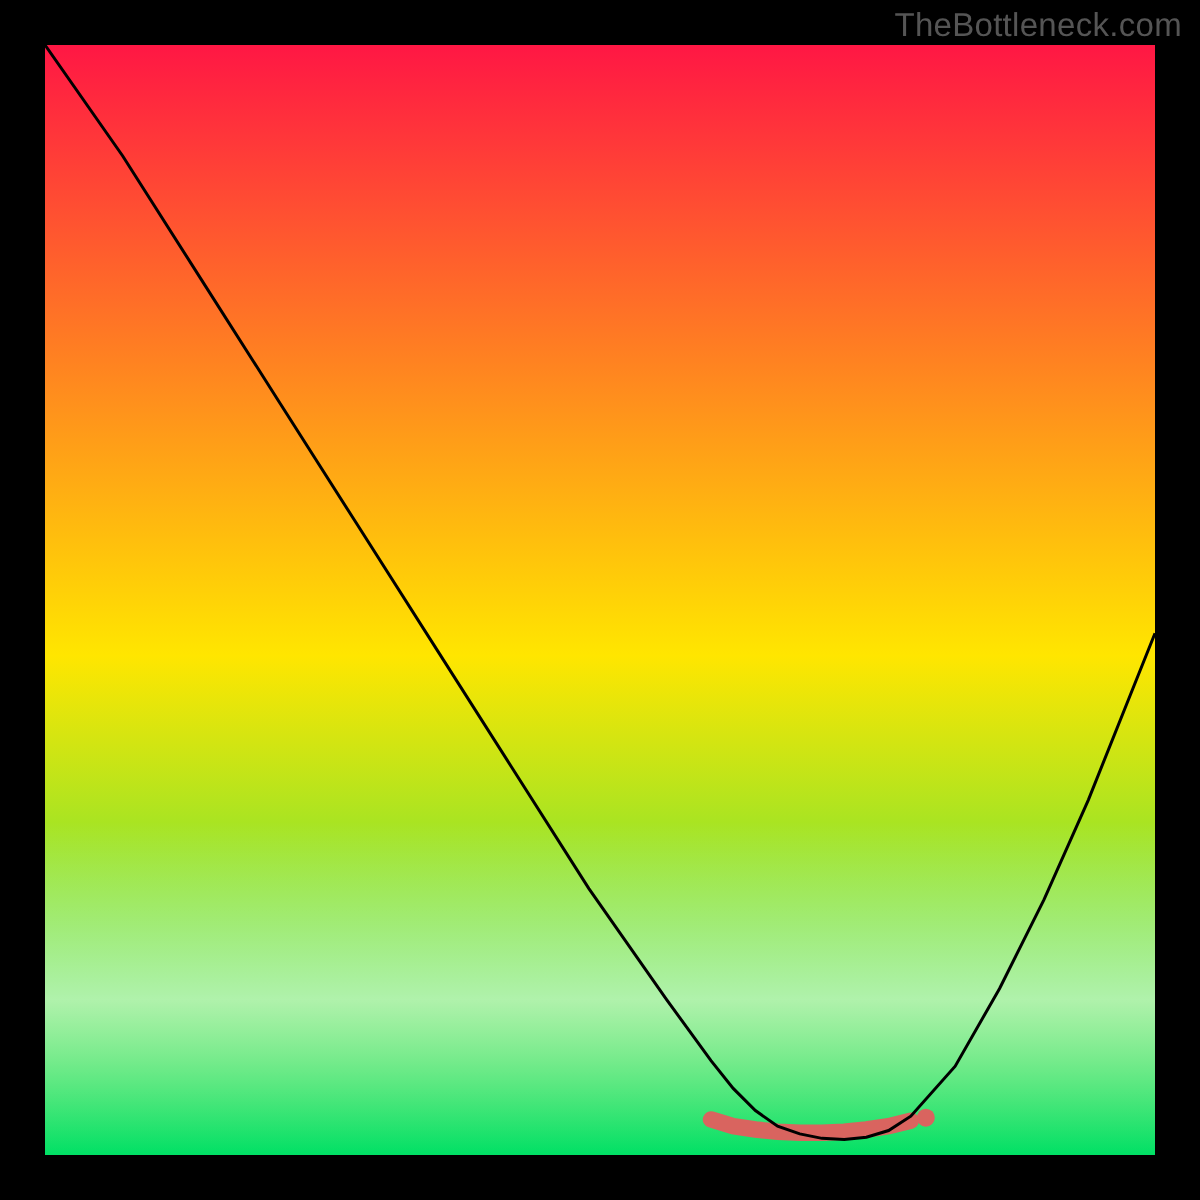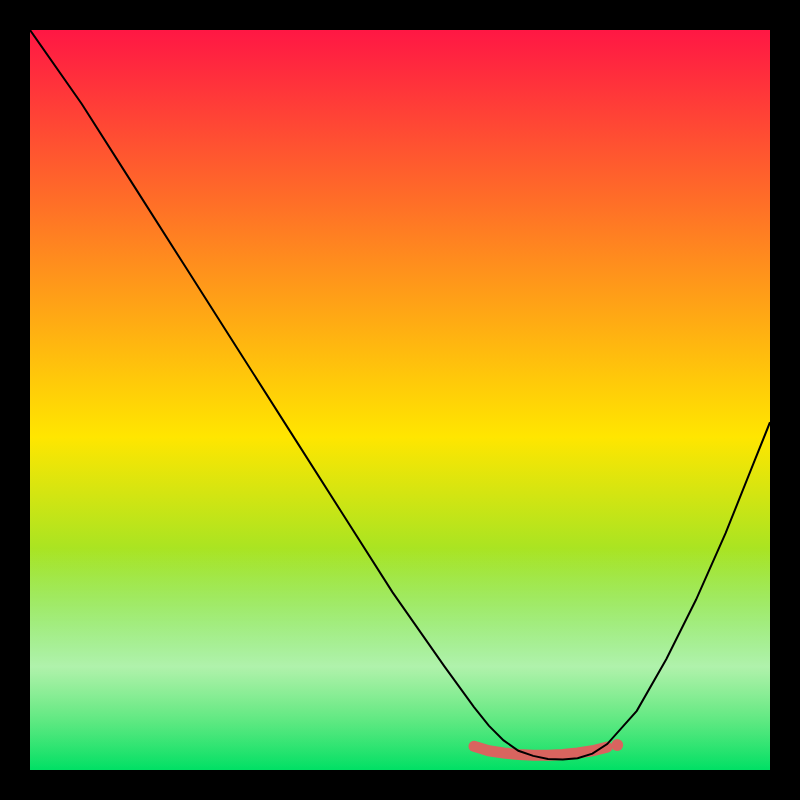--- a/index.html
+++ b/index.html
@@ -38,20 +38,21 @@
   }
   svg {
     display: block;
   }
 </style>
 </head>
 <body>
 
 <div class="frame">
 
+  <div class="watermark">TheBottleneck.com</div>
 
   <div class="plot">
     <svg id="chart-svg" width="740" height="740" viewBox="0 0 740 740">
       <defs>
         <linearGradient id="bg-grad" x1="0" y1="0" x2="0" y2="1">
           <stop id="g-top" offset="0%" stop-color="#ff1744"></stop>
           <stop id="g-mid" offset="55%" stop-color="#ffe600"></stop>
           <stop id="g-bot" offset="100%" stop-color="#00e065"></stop>
         </linearGradient>
         <linearGradient id="white-fade" x1="0" y1="0" x2="0" y2="1">

